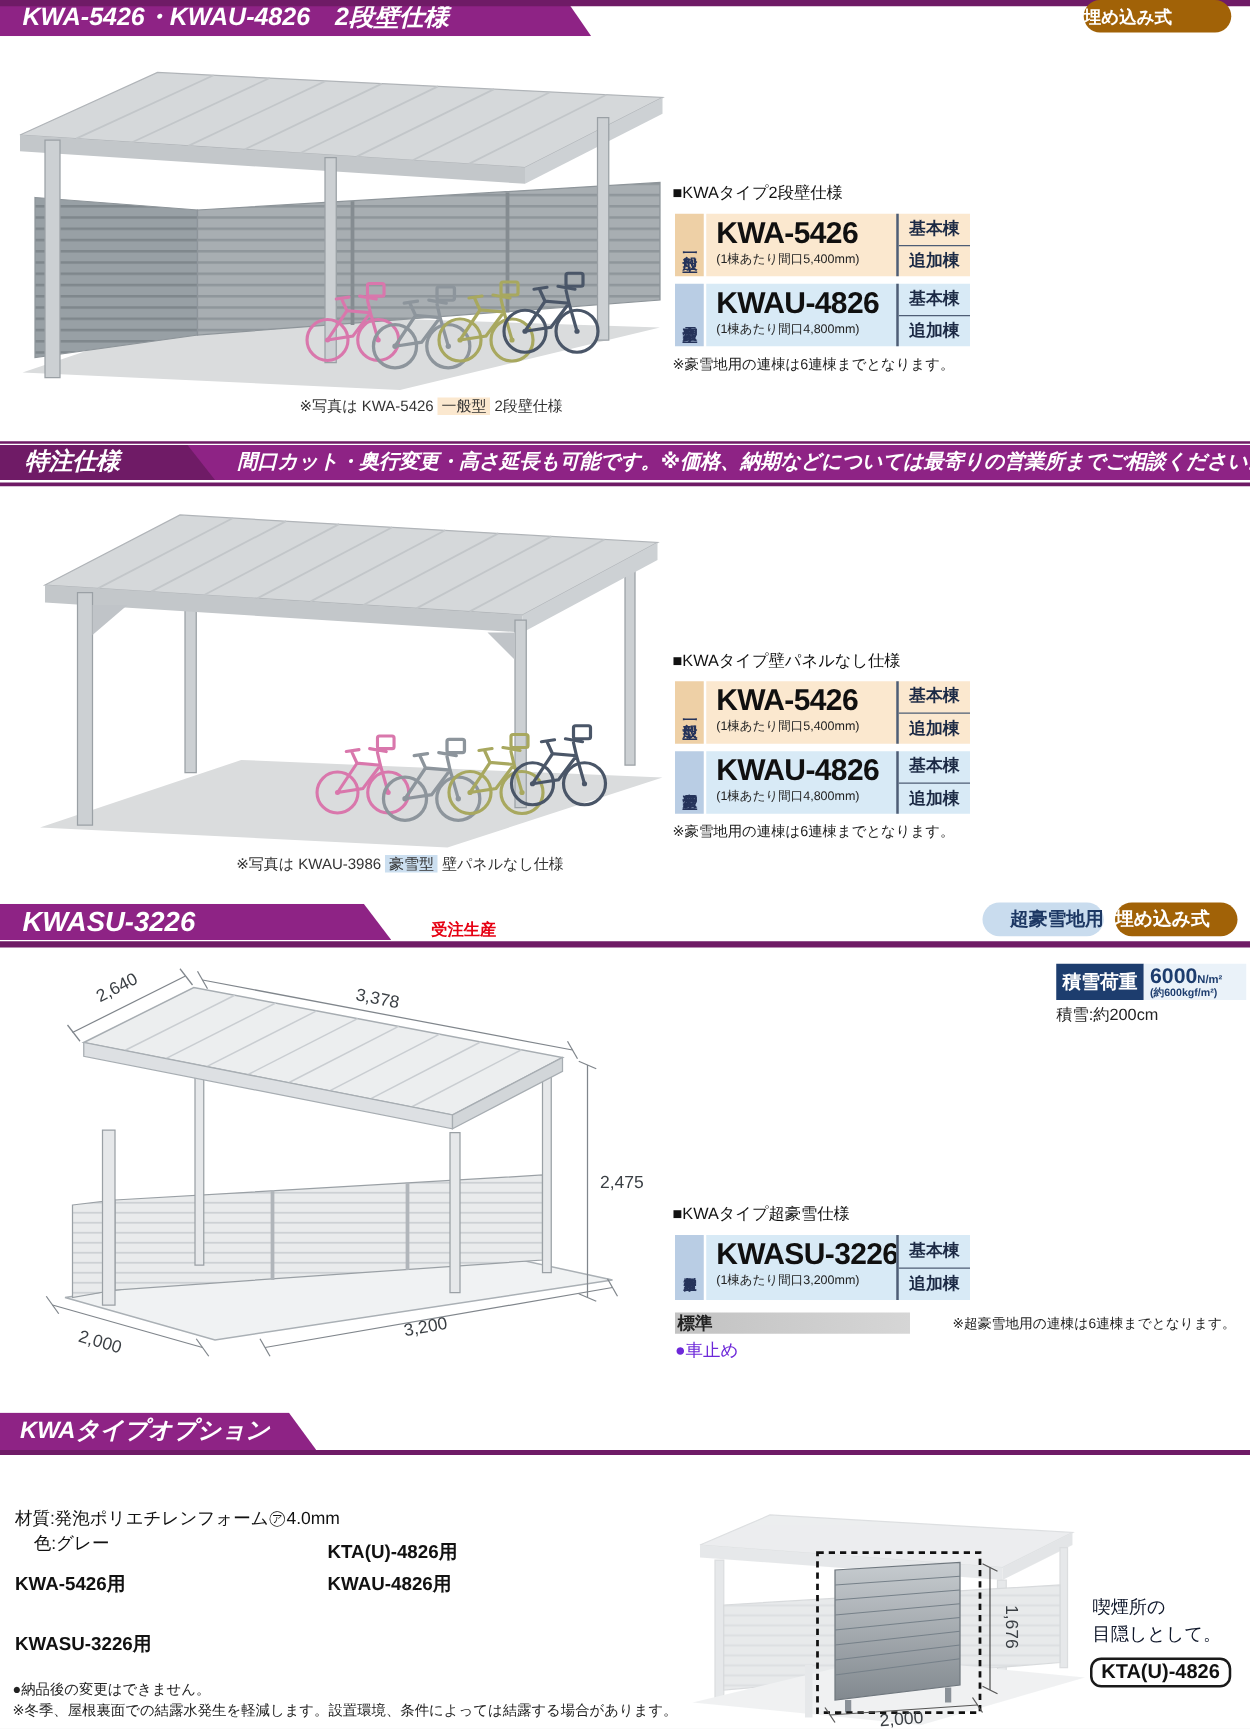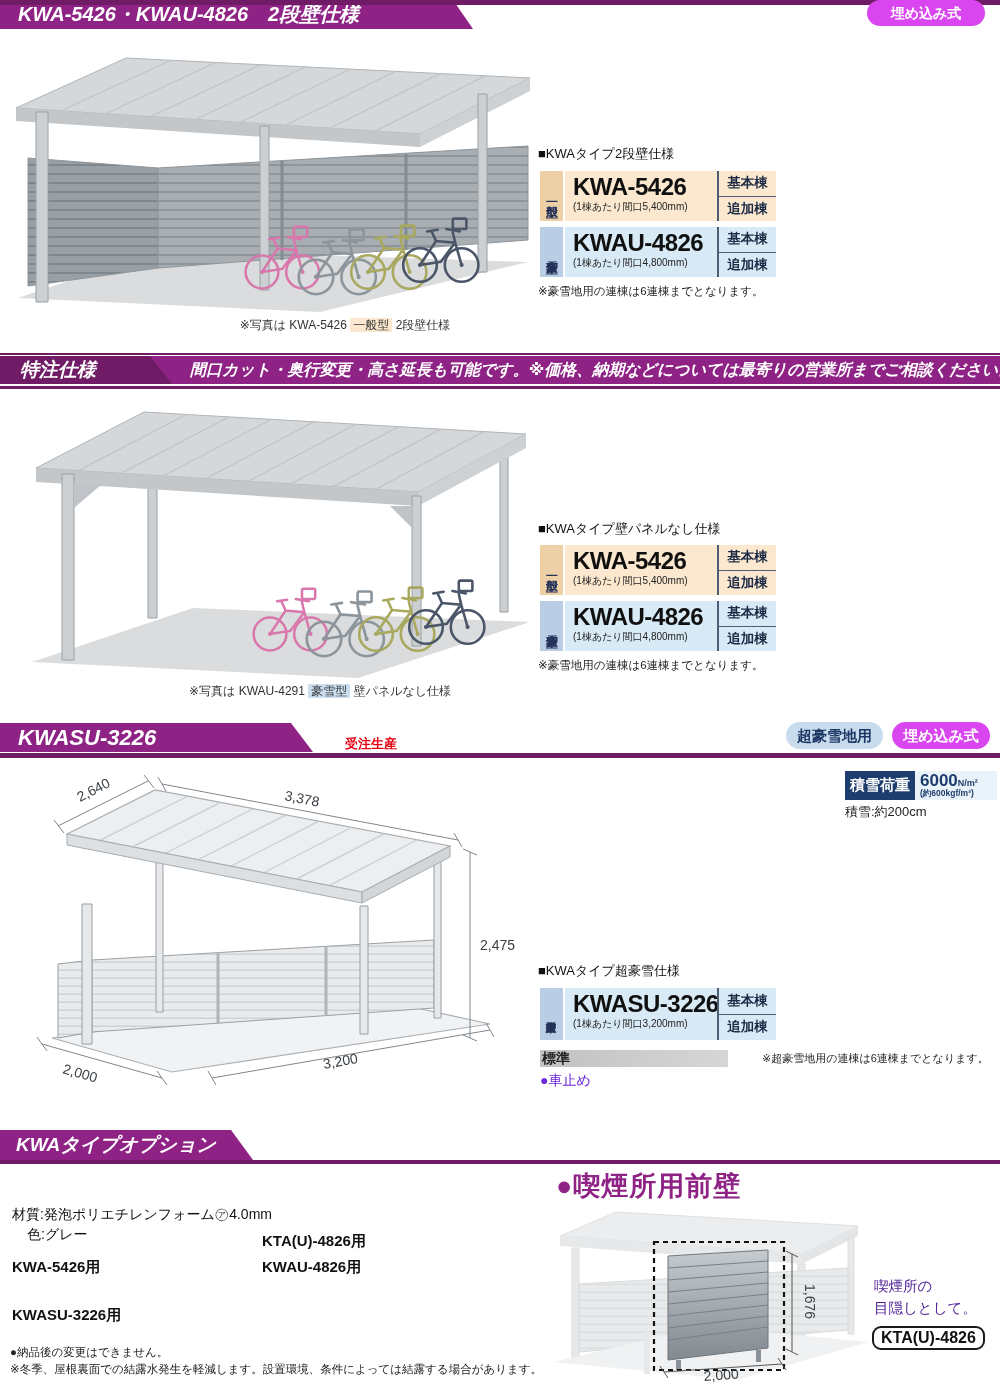--- a/index.html
+++ b/index.html
@@ -3,22 +3,22 @@
 <meta charset="utf-8">
 <style>
   html,body{margin:0;padding:0;background:#f2f2f2}
   #page{position:relative;width:1000px;height:1383px;background:#ffffff;overflow:hidden;
         font-family:"Liberation Sans","DejaVu Sans",sans-serif;color:#111}
   .abs{position:absolute}
   
   .flag{background:#8e2385;color:#fff;font-weight:bold;font-style:italic;white-space:nowrap}
   .rule{background:#6f1b66}
   
-  .badge-gray{background:#d946ef;color:#fff;font-weight:bold;border-radius:14px;text-align:center}
-  .badge-blue{background:#c9dcee;color:#1d3864;font-weight:bold;border-radius:14px;text-align:center}
+  .badge-gray{background:#a16207;color:#fff;font-weight:bold;border-radius:14px;}
+  .badge-blue{background:#c9dcee;color:#1d3864;font-weight:bold;border-radius:14px;text-align:right}
   
   .tbl-title{font-size:13px;font-weight:normal;color:#111;white-space:nowrap}
   .spec-row{position:absolute;display:flex;height:50px}
   .vlabel{width:23px;display:flex;align-items:center;justify-content:center;
           writing-mode:vertical-rl;text-orientation:upright;font-size:12px;font-weight:bold;
           color:#25335a;letter-spacing:1px;margin-right:2px}
   .mcell{width:152px;padding:3px 0 0 8px;box-sizing:border-box}
   .model{font-size:24px;font-weight:bold;line-height:1.05;color:#101010;letter-spacing:-0.5px;white-space:nowrap}
   .mspec{font-size:10px;color:#222;white-space:nowrap;margin-top:1px}
   .rcells{width:57px;border-left:2px solid #4e5d75;display:flex;flex-direction:column}
@@ -182,21 +182,21 @@
     <polygon points="56,90 84,90 56,114" fill="#c0c4c8"></polygon>
     <polygon points="394,112 372,112 394,134" fill="#c0c4c8"></polygon>
     <g>
       <use href="#bike" transform="translate(252,240) scale(0.78)" color="#d977ac"></use>
       <use href="#bike" transform="translate(306,245) scale(0.82)" color="#8d959c"></use>
       <use href="#bike" transform="translate(358,240) scale(0.80)" color="#a8a85f"></use>
       <use href="#bike" transform="translate(408,233) scale(0.80)" color="#4a5668"></use>
     </g>
   </svg>
   <div class="abs caption" style="left:110px;top:683px;width:420px">
-    <span>※写真は KWAU-4291</span>
+    <span>※写真は KWAU-3986</span>
     <span class="cap-tag-cool">豪雪型</span>
     <span>壁パネルなし仕様</span>
   </div>
 
   <div class="abs tbl-title" style="left:538px;top:520px">■KWAタイプ壁パネルなし仕様</div>
   <div class="spec-row row-warm" style="left:540px;top:545px">
     <div class="vlabel">一般型</div>
     <div class="mcell">
         <div class="model">KWA-5426</div>
       <div class="mspec">(1棟あたり間口5,400mm)</div>
@@ -323,21 +323,20 @@
   <div class="abs" style="left:27px;top:1226px;font-size:14px;color:#111">色:グレー</div>
   <div class="abs model-item" style="left:12px;top:1258px">KWA-5426用</div>
   <div class="abs model-item" style="left:262px;top:1258px">KWAU-4826用</div>
   <div class="abs model-item" style="left:12px;top:1306px">KWASU-3226用</div>
   <div class="abs model-item" style="left:262px;top:1232px">KTA(U)-4826用</div>
   <div class="abs" style="left:10px;top:1344px;font-size:11.5px;color:#222;line-height:1.45;width:545px">
     <div>●納品後の変更はできません。</div>
     <div>※冬季、屋根裏面での結露水発生を軽減します。設置環境、条件によっては結露する場合があります。</div>
   </div>
 
-  <div class="abs opt-title" style="left:556px;top:1168px">●喫煙所用前壁</div>
   <svg class="abs" style="left:552px;top:1206px" width="320" height="177" viewBox="0 0 320 177">
     <g opacity="0.5">
       <polygon points="8,30 64,6 306,20 250,48" fill="#dadde0" stroke="#bcc0c4" stroke-width="1"></polygon>
       <polygon points="8,30 250,48 250,58 8,40" fill="#cfd3d6"></polygon>
       <polygon points="250,48 306,20 306,30 250,58" fill="#c9cdd1"></polygon>
       <polygon points="20,42 27,42 27,152 20,152" fill="#cfd3d6" stroke="#b8bcc0" stroke-width="1"></polygon>
       <polygon points="246,58 253,58 253,142 246,142" fill="#cfd3d6" stroke="#b8bcc0" stroke-width="1"></polygon>
       <polygon points="296,32 302,32 302,128 296,128" fill="#cfd3d6" stroke="#b8bcc0" stroke-width="1"></polygon>
       <polygon points="27,78 296,62 296,124 27,146" fill="url(#slatS)" stroke="#b2b7bb" stroke-width="1"></polygon>
       <polygon points="2,156 185,174 316,136 152,120" fill="#e2e5e7"></polygon>
@@ -364,19 +363,19 @@
         <line x1="234" y1="143" x2="246" y2="149"></line>
       <line x1="112" y1="166" x2="230" y2="158"></line>
         <line x1="108" y1="160" x2="116" y2="172"></line>
         <line x1="226" y1="152" x2="234" y2="164"></line>
     </g>
     <g fill="#3a3f44" font-size="14">
       <text transform="translate(253,78) rotate(90)">1,676</text>
       <text transform="translate(152,175) rotate(-4)">2,000</text>
     </g>
   </svg>
-  <div class="abs" style="left:874px;top:1276px;font-size:14.5px;color:#4c1d95;line-height:1.5">
+  <div class="abs" style="left:874px;top:1276px;font-size:14.5px;color:#0f172a;line-height:1.5">
     <div>喫煙所の</div>
     <div>目隠しとして。</div>
   </div>
   <div class="abs" style="left:872px;top:1326px;border:2.5px solid #1a1a1a;border-radius:9px;padding:1px 7px;font-size:16px;font-weight:bold;color:#111;white-space:nowrap">KTA(U)-4826</div>
 
 </div>
 
 </body></html>

